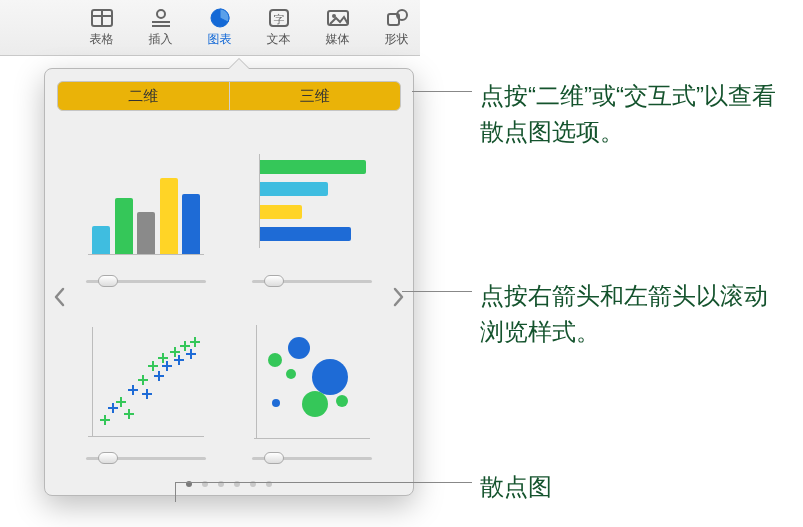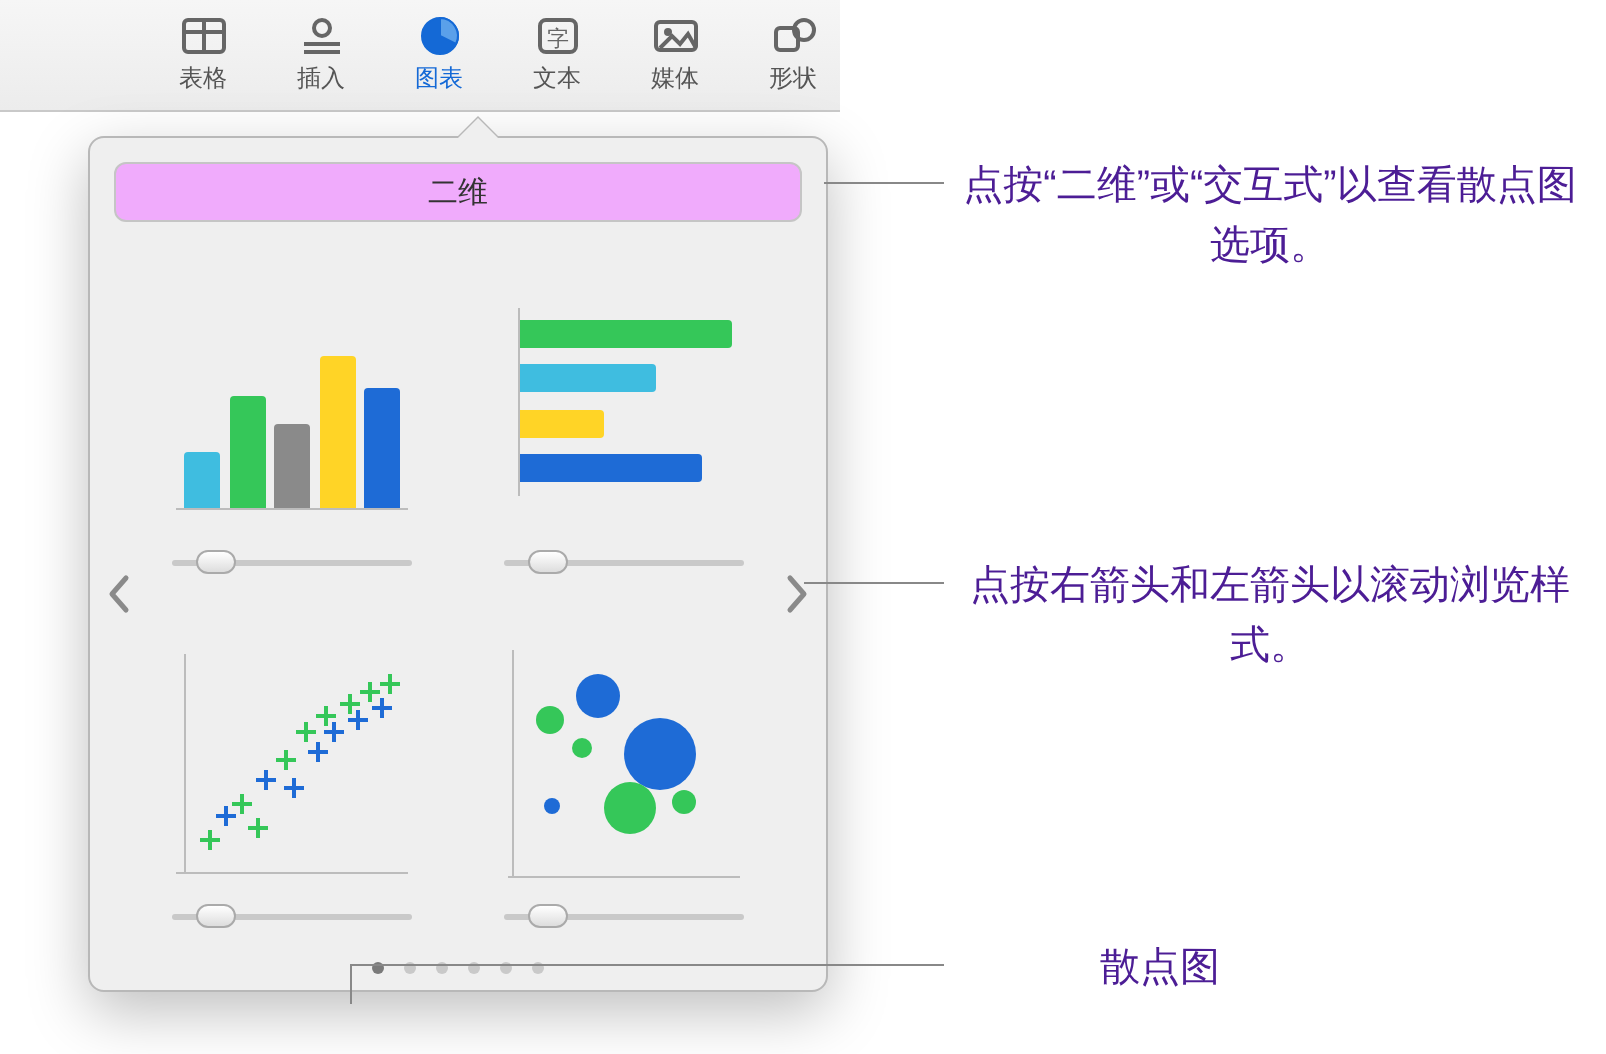--- a/index.html
+++ b/index.html
@@ -63,21 +63,21 @@
       border-left: 10px solid transparent;
       border-right: 10px solid transparent;
       border-bottom: 10px solid #efefef;
       filter: drop-shadow(0 -1px 0 #b8b8b8);
     }
     .seg {
       position: absolute;
       top: 12px; left: 12px; right: 12px;
       height: 30px;
       display: flex;
-      background: #f0abfc;
+      background: #eab308;
       border: 1px solid #c5c5c5;
       border-radius: 6px;
       overflow: hidden;
     }
     .seg button {
       flex: 1;
       border: none;
       background: transparent;
       font-size: 15px;
       color: #333;
@@ -166,21 +166,21 @@
     .bub{position:absolute;border-radius:50%;}
     .bub.g{background:#35c759;} .bub.b{background:#1e6bd6;}
 
     
     .dots{position:absolute;bottom:8px;left:0;right:0;display:flex;justify-content:center;gap:10px;}
     .dots span{width:6px;height:6px;border-radius:50%;background:#c9c9c9;}
     .dots span.on{background:#7a7a7a;}
 
     
     .callout{
-      position:absolute;font-size:20px;color:#4c1d95;line-height:1.5;text-align:center;
+      position:absolute;font-size:24px;color:#14532d;line-height:1.5;
     }
     .callout .line{position:absolute;background:#888;height:1px;}
     .callout .tick{position:absolute;background:#888;width:1px;}
     .co1{left:480px;top:78px;width:310px;}
     .co1 .line{left:-68px;top:13px;width:60px;}
     .co2{left:480px;top:278px;width:310px;}
     .co2 .line{left:-78px;top:13px;width:70px;}
     .co3{left:480px;top:424px;width:200px;margin-top:45px;}
     .co3 .line{left:-305px;top:13px;width:297px;}
     .co3 .tick{left:-305px;top:13px;height:20px;}
@@ -244,20 +244,21 @@
           <circle cx="17" cy="7" r="5" fill="none" stroke="#666" stroke-width="2"></circle>
         </svg>
     </span>
     <span class="lbl">形状</span>
   </div>
 </div>
 
 <div class="popover">
   <div class="seg">
     <button>二维</button>
+    <button>三维</button>
   </div>
 
   <div class="chart-area">
     <div class="nav-arrow left">
       <svg width="12" height="20">
           <path d="M10 2 L3 10 L10 18" fill="none" stroke="#8a8a8a" stroke-width="2.5" stroke-linecap="round" stroke-linejoin="round"></path>
         </svg>
     </div>
     <div class="nav-arrow right">
       <svg width="12" height="20">

